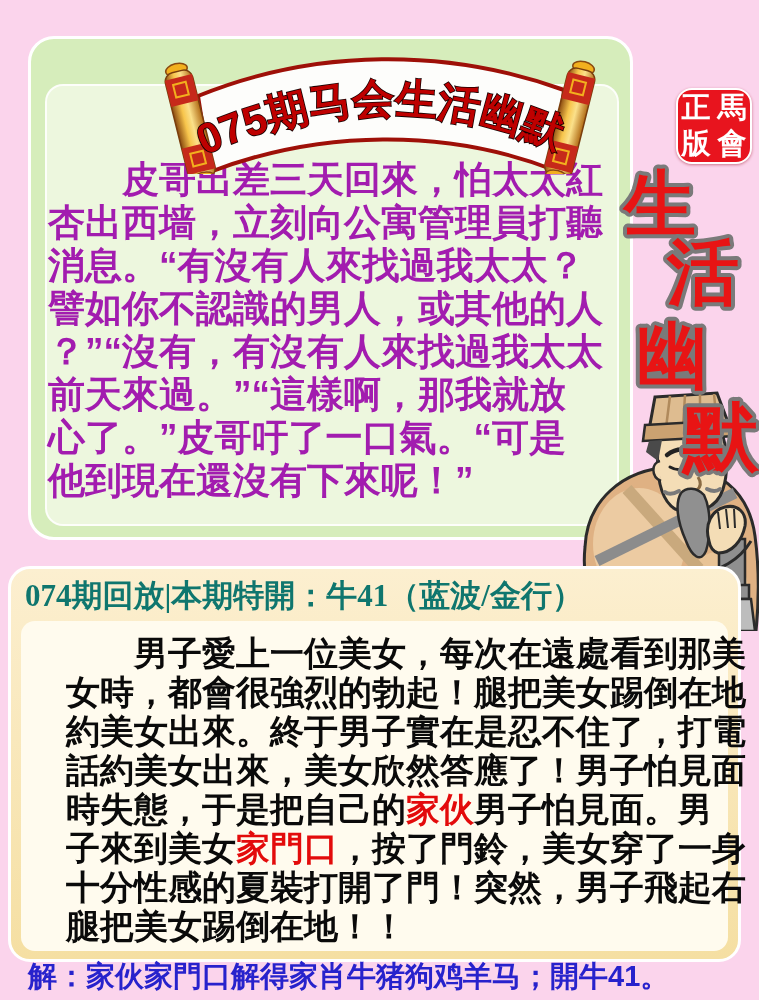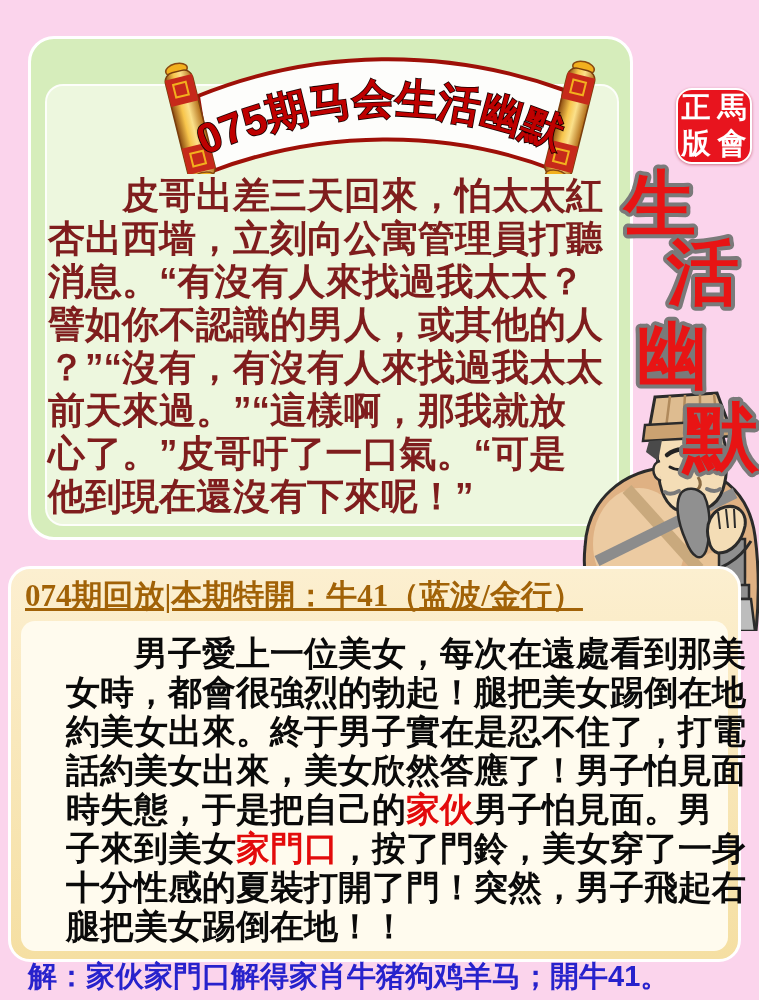--- a/index.html
+++ b/index.html
@@ -16,23 +16,22 @@
     background:#D6EDBB;border:3px solid #fff;border-radius:26px;
     box-sizing:border-box;
   }
   .top-panel-inner{
     position:absolute;left:45px;top:84px;width:574px;height:442px;
     background:#EDF7DE;border:2px solid rgba(255,255,255,.85);border-radius:18px;
     box-sizing:border-box;
   }
   .top-story{
     position:absolute;left:48px;top:158px;width:565px;
-    font-size:37px;font-weight:bold;color:#7f1d1d;
+    font-size:37px;font-weight:bold;color:#a21caf;
     letter-spacing:0;
-    margin-top:16px;
   }
   .top-story .tline{height:43px;line-height:43px;white-space:nowrap;}
   
   .banner{position:absolute;left:156px;top:32px;width:448px;height:142px;}
   
   .seal{
     position:absolute;left:676px;top:88px;width:76px;height:76px;
     background:#E8141E;border:2px solid #fff;border-radius:16px;
     box-shadow:0 1px 3px rgba(150,0,20,.45);
     box-sizing:border-box;
@@ -48,21 +47,21 @@
   .mascot{position:absolute;left:567px;top:389px;width:192px;height:242px;}
   
   .bottom-panel{
     position:absolute;left:8px;top:566px;width:733px;height:396px;
     background:linear-gradient(#FCEFD0,#F5DFA2);
     border:3px solid #fff;border-radius:22px;box-sizing:border-box;
   }
   .bottom-header{
     position:absolute;left:25px;top:577px;width:560px;
     font-family:"Liberation Serif", serif;font-weight:bold;
-    font-size:31px;line-height:38px;color:#a16207;white-space:nowrap;text-decoration:underline;
+    font-size:31px;line-height:38px;color:#0f766e;white-space:nowrap;
   }
   .bottom-panel-inner{
     position:absolute;left:21px;top:621px;width:707px;height:330px;
     background:#FFFBEE;border-radius:14px;
   }
   .bottom-story{
     position:absolute;left:27px;top:634px;width:700px;
     font-size:34px;font-weight:bold;color:#0A0A0A;margin-left:39px;
   }
   .bottom-story .tline{height:39px;line-height:39px;white-space:nowrap;}

